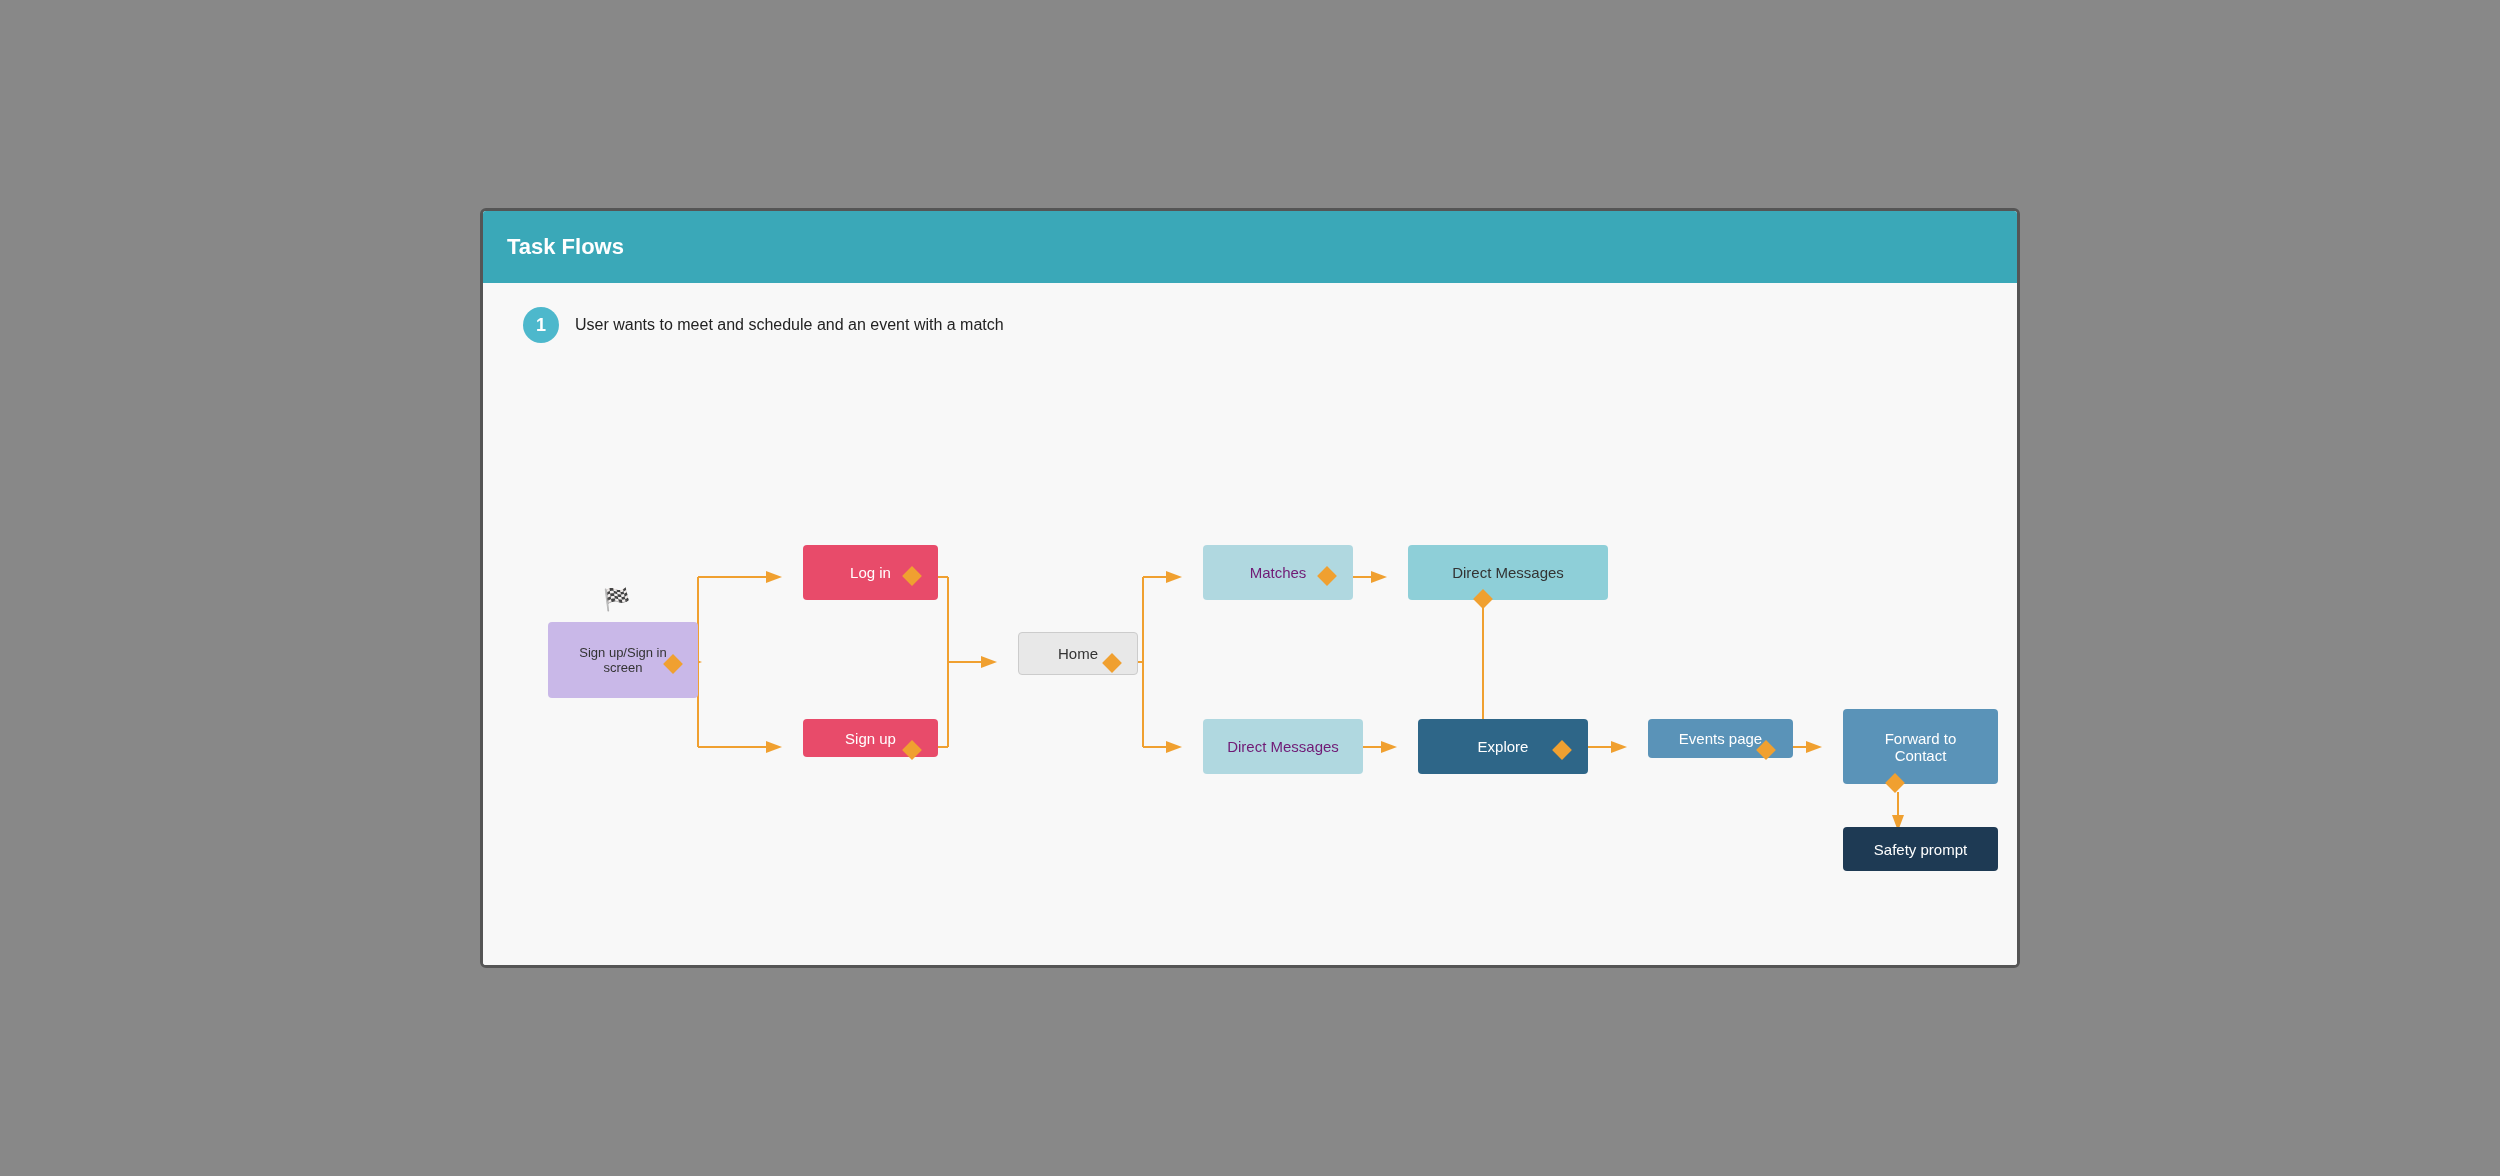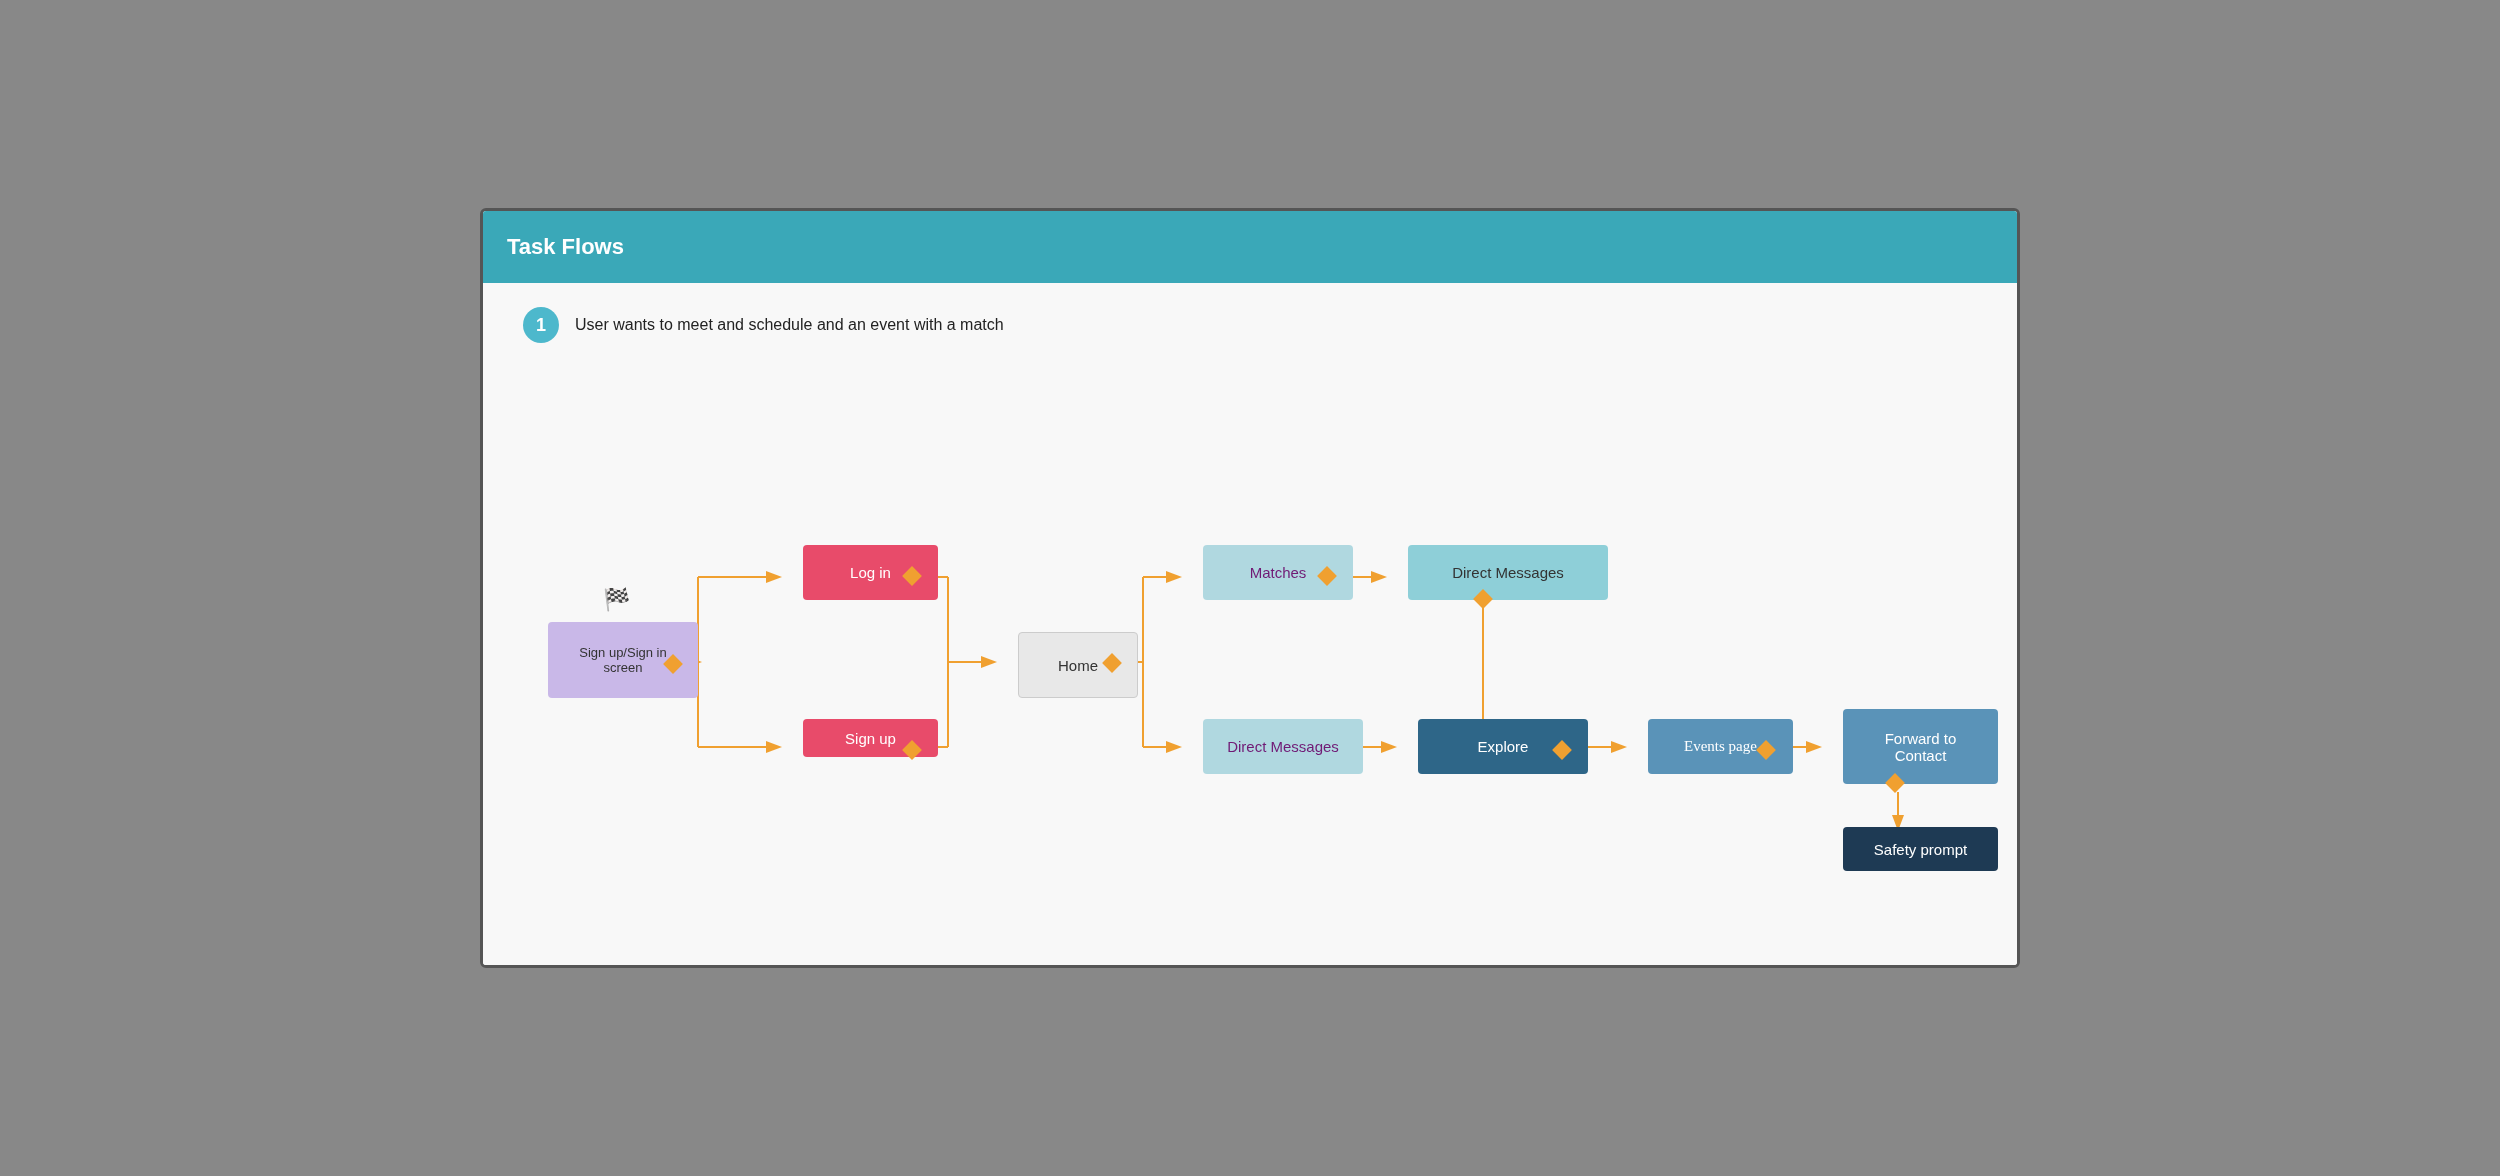--- a/index.html
+++ b/index.html
@@ -207,21 +207,21 @@
       </div>
 
       <div class="diamond" style="left:422px; top:202px;"></div>
 
       <div class="node node-red" style="left:295px; top:352px; width:135px; height:38px;">
         <span>Sign up</span>
       </div>
 
       <div class="diamond" style="left:422px; top:376px;"></div>
 
-      <div class="node node-gray" style="left:510px; top:265px; width:120px; height:66px;">
+      <div class="node node-gray" style="left:510px; top:265px; width:120px; height:43px;">
         <span>Home</span>
       </div>
 
       <div class="diamond" style="left:622px; top:289px;"></div>
 
       <div class="node node-teal-light" style="left:695px; top:178px; width:150px; height:55px;">
         <span>Matches</span>
       </div>
 
       <div class="diamond" style="left:837px; top:202px;"></div>
@@ -235,21 +235,21 @@
       <div class="node node-teal-light" style="left:695px; top:352px; width:160px; height:55px;">
         <span>Direct Messages</span>
       </div>
 
       <div class="node node-blue-dark" style="left:910px; top:352px; width:170px; height:55px;">
         <span>Explore</span>
       </div>
 
       <div class="diamond" style="left:1072px; top:376px;"></div>
 
-      <div class="node node-blue-medium" style="left:1140px; top:352px; width:145px; height:55px;font-family:Liberation Serif, serif;">
+      <div class="node node-blue-medium" style="left:1140px; top:352px; width:145px; height:39px;">
         <span>Events page</span>
       </div>
 
       <div class="diamond" style="left:1276px; top:376px;"></div>
 
       <div class="node node-blue-medium" style="left:1335px; top:342px; width:155px; height:75px; white-space:pre-line;">
         <span>Forward to
 Contact</span>
       </div>
 

